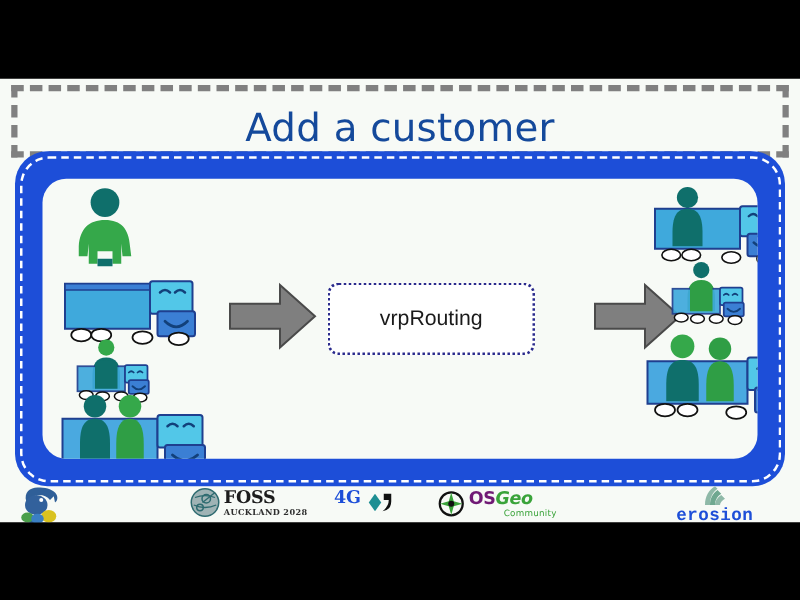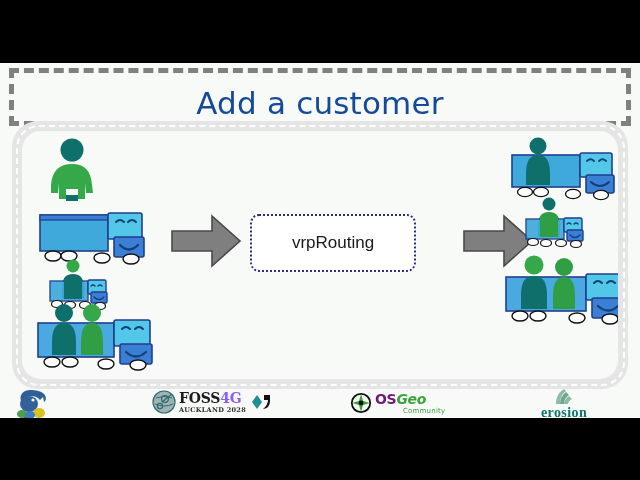--- a/index.html
+++ b/index.html
@@ -60,22 +60,22 @@
     line-height: 1;
     padding-bottom: 2px;
   }
   
   .content-frame {
     position: absolute;
     left: 12px; top: 58px;
     width: 616px; height: 268px;
     box-sizing: border-box;
     border-radius: 26px;
-    background: #e5e5e5;
-    padding: 10px;
+    background: #1d4ed8;
+    padding: 22px;
   }
   .content-frame::after {
     content: "";
     position: absolute;
     left: 3.5px; top: 3.5px;
     right: 3.5px; bottom: 3.5px;
     border-radius: 23px;
     border: 2px dashed #ffffff;
     pointer-events: none;
   }
@@ -152,21 +152,21 @@
     margin-left: 3px;
     line-height: 1;
   }
   .f4g-main {
     font-family: "DejaVu Serif", serif;
     font-weight: bold;
     font-size: 14px;
     color: #1c1c1c;
     letter-spacing: -0.2px;
   }
-  .f4g-main .four { color: #8b5cf6; }
+  .f4g-main .four { color: #1d4ed8; margin-left: 47px; }
   .f4g-sub {
     font-family: "DejaVu Serif", serif;
     font-weight: bold;
     font-size: 6.5px;
     color: #2e2e2e;
     letter-spacing: 0.3px;
     margin-top: 1px;
   }
   .osg-text {
     display: inline-block;
@@ -189,24 +189,24 @@
     letter-spacing: 0.2px;
     margin-left: 28px;
   }
   .ero-wrap {
     display: flex;
     flex-direction: column;
     align-items: center;
     line-height: 1;
   }
   .ero-text {
-    font-family: Liberation Serif, serif;
+    font-family: Liberation Mono, monospace;
     font-weight: bold;
     font-size: 14px;
-    color: #0f766e;
+    color: #1d4ed8;
     letter-spacing: 0.4px;
     margin-top: 1px;
   }
   svg { display: block; }
 </style>
 </head>
 <body>
 
 <div class="viewport">
 

